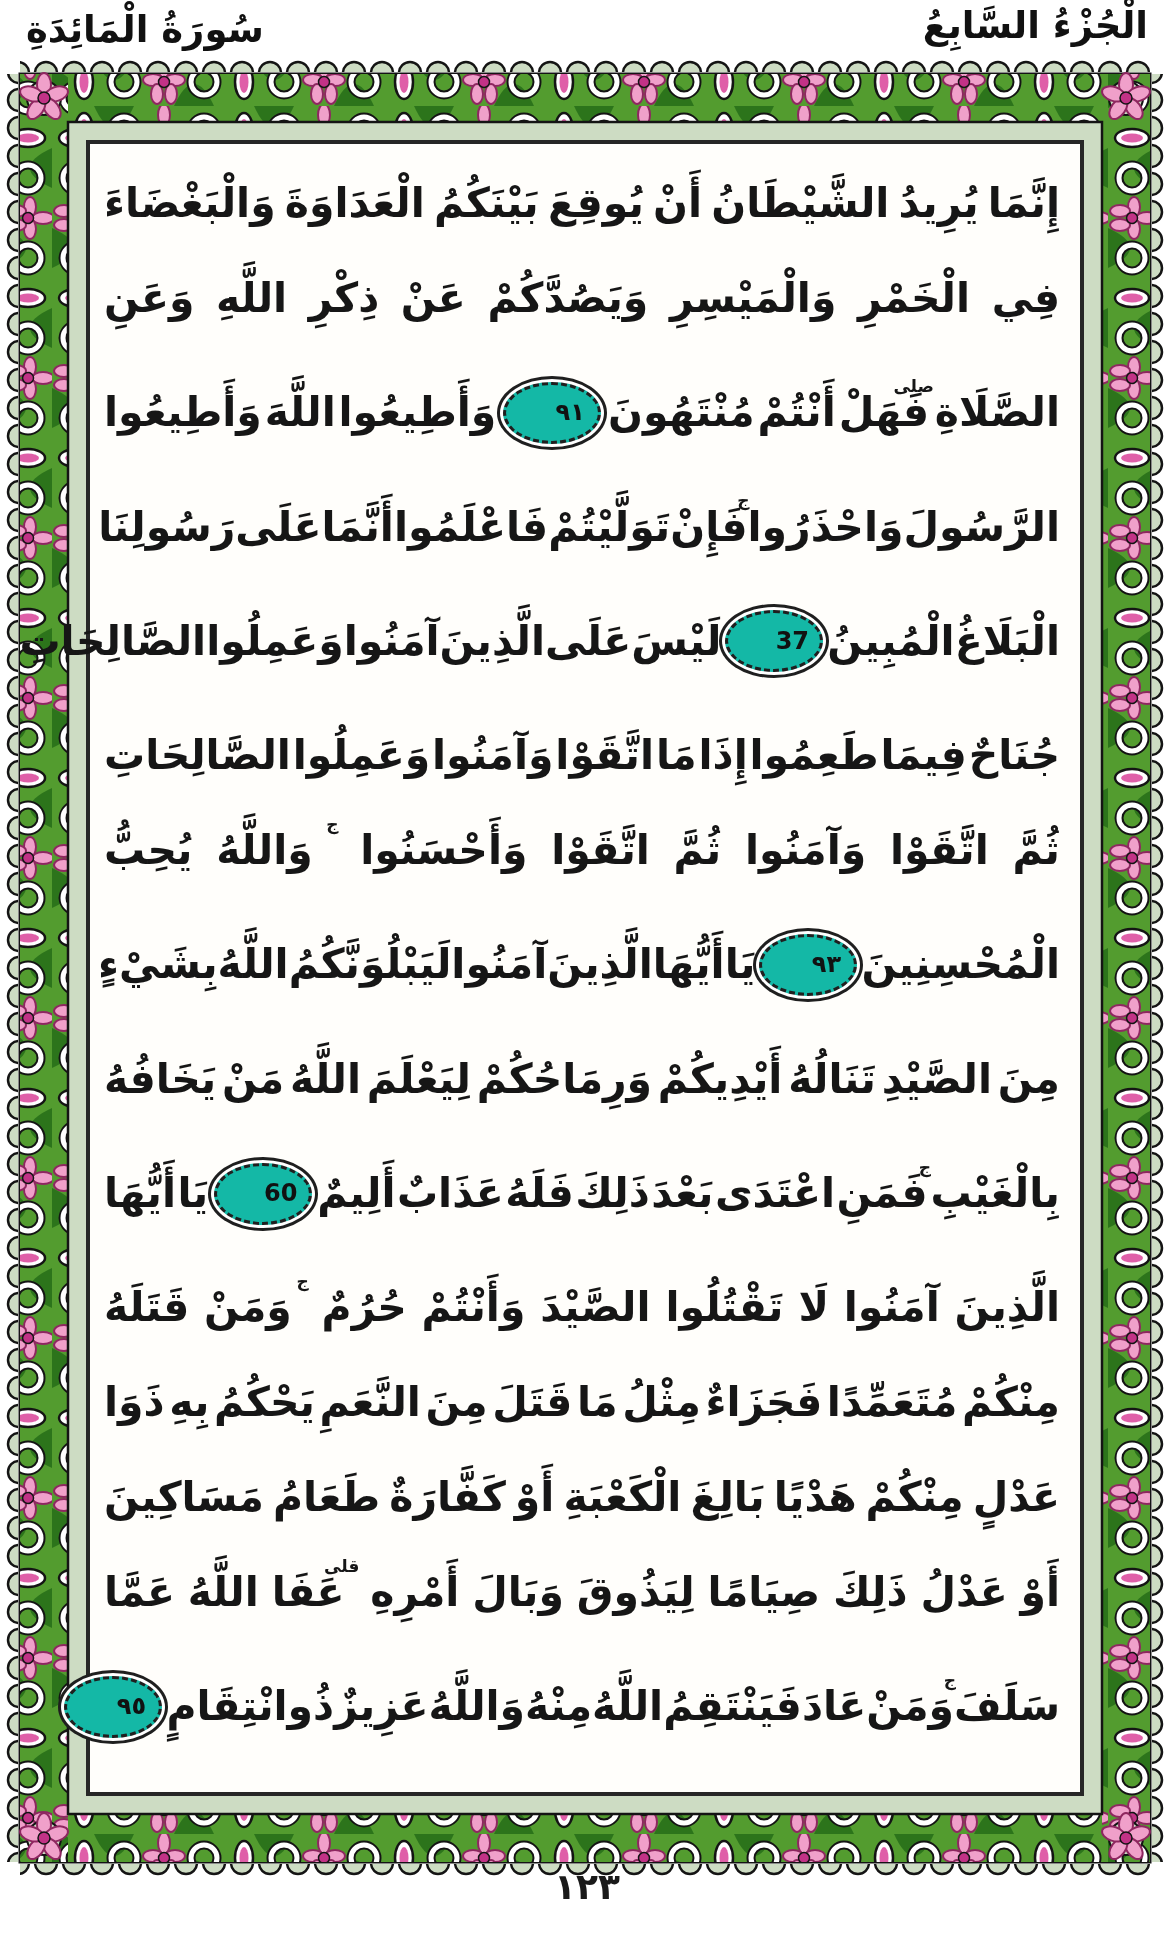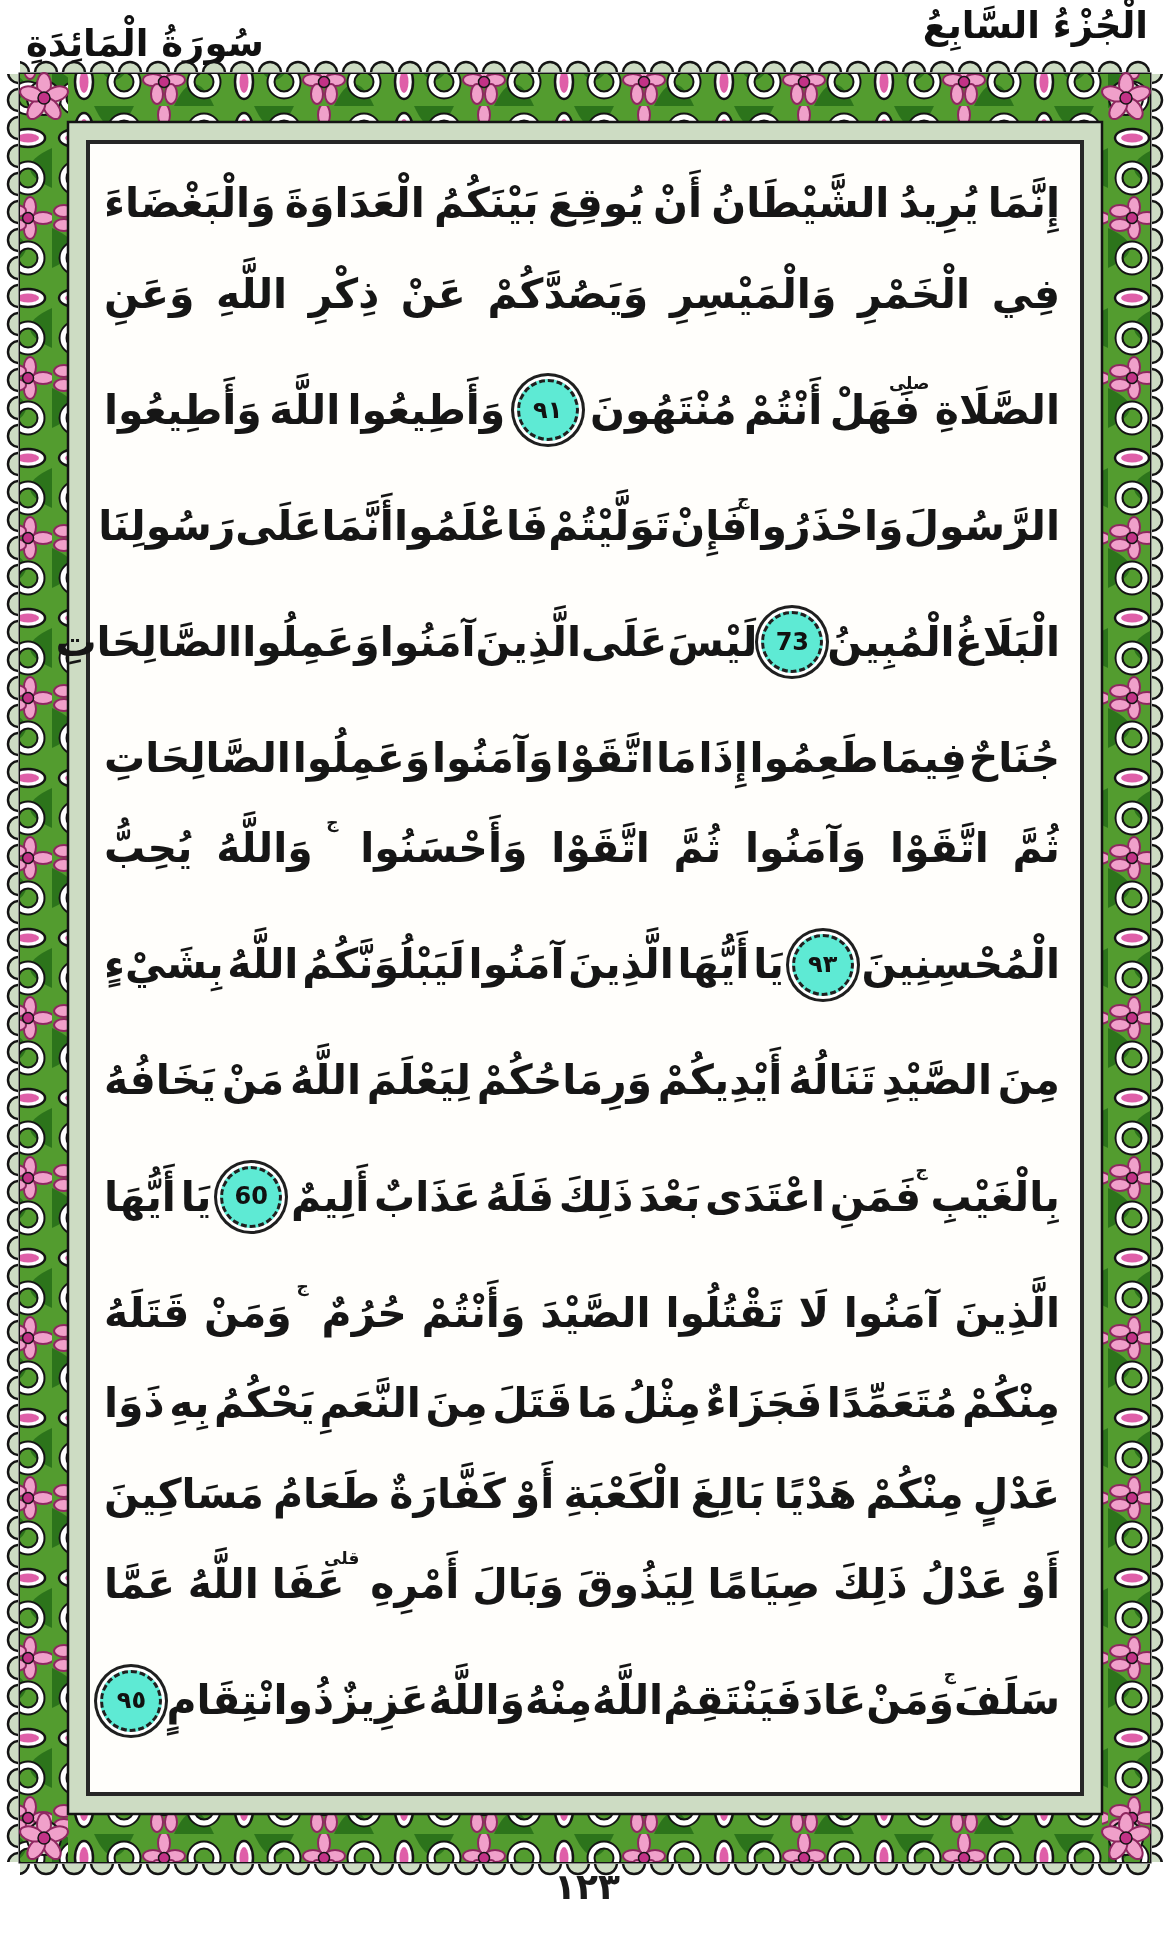--- a/index.html
+++ b/index.html
@@ -8,21 +8,21 @@
     background:#ffffff;
     font-family:"DejaVu Sans","Liberation Sans",sans-serif;
     color:#161616;
   }
   
   .hdr{
     position:absolute;top:6px;font-size:37px;font-weight:bold;
     color:#111;letter-spacing:0;line-height:1.2;direction:rtl;
   }
   .hdr-juz{right:26px;top:4px;}
-  .hdr-surah{left:26px;top:22px;}
+  .hdr-surah{left:26px;top:8px;}
   
   .frame-wrap{position:absolute;left:4px;top:58px;width:1162px;height:1820px;}
   .frame-wrap svg{display:block;width:100%;height:100%;}
   
   .text-block{
     position:absolute;left:104px;top:168px;width:956px;height:1590px;
     display:flex;flex-direction:column;justify-content:space-between;
     direction:rtl;padding:14px 0 10px 0;box-sizing:border-box;
   }
   .qline{
@@ -30,27 +30,27 @@
     font-size:41px;font-weight:bold;line-height:1.05;
     white-space:nowrap;
   }
   .word{display:inline-block;}
   .stopmark{
     display:inline-block;width:0;overflow:visible;
     font-size:17px;font-weight:bold;position:relative;top:-26px;right:-2px;
   }
   
   .rosette{
-    position:relative;flex:0 0 auto;width:56px;height:56px;margin:16px 4px;
+    position:relative;flex:0 0 auto;width:56px;height:56px;margin:10px 4px;
     border-radius:50%;
-    background:#5eead4;
+    background:#14b8a6;
     border:3px dashed #1f1f1f;
     box-shadow:0 0 0 3px #ffffff,0 0 0 6px #1f1f1f;
     display:flex;align-items:center;justify-content:center;
-    font-size:24px;font-weight:bold;color:#111;
+    font-size:24px;font-weight:bold;color:#111;padding-left:36px;
   }
   .rosette::before,.rosette::after{
     content:"";position:absolute;left:50%;transform:translateX(-50%);
     width:24px;height:15px;background:#e887ba;
     border:2.5px solid #a63a80;z-index:-1;
   }
   .rosette::before{top:-21px;border-radius:60% 60% 20% 20%;}
   .rosette::after{bottom:-21px;border-radius:20% 20% 60% 60%;}
   
   .page-num{
@@ -206,21 +206,21 @@
       <span class="word">فَإِنْ</span>
       <span class="word">تَوَلَّيْتُمْ</span>
       <span class="word">فَاعْلَمُوا</span>
       <span class="word">أَنَّمَا</span>
       <span class="word">عَلَى</span>
       <span class="word">رَسُولِنَا</span>
     </div>
     <div class="qline">
       <span class="word">الْبَلَاغُ</span>
       <span class="word">الْمُبِينُ</span>
-      <span class="rosette">73</span>
+      <span class="rosette">37</span>
       <span class="word">لَيْسَ</span>
       <span class="word">عَلَى</span>
       <span class="word">الَّذِينَ</span>
       <span class="word">آمَنُوا</span>
       <span class="word">وَعَمِلُوا</span>
       <span class="word">الصَّالِحَاتِ</span>
     </div>
     <div class="qline">
       <span class="word">جُنَاحٌ</span>
       <span class="word">فِيمَا</span>

